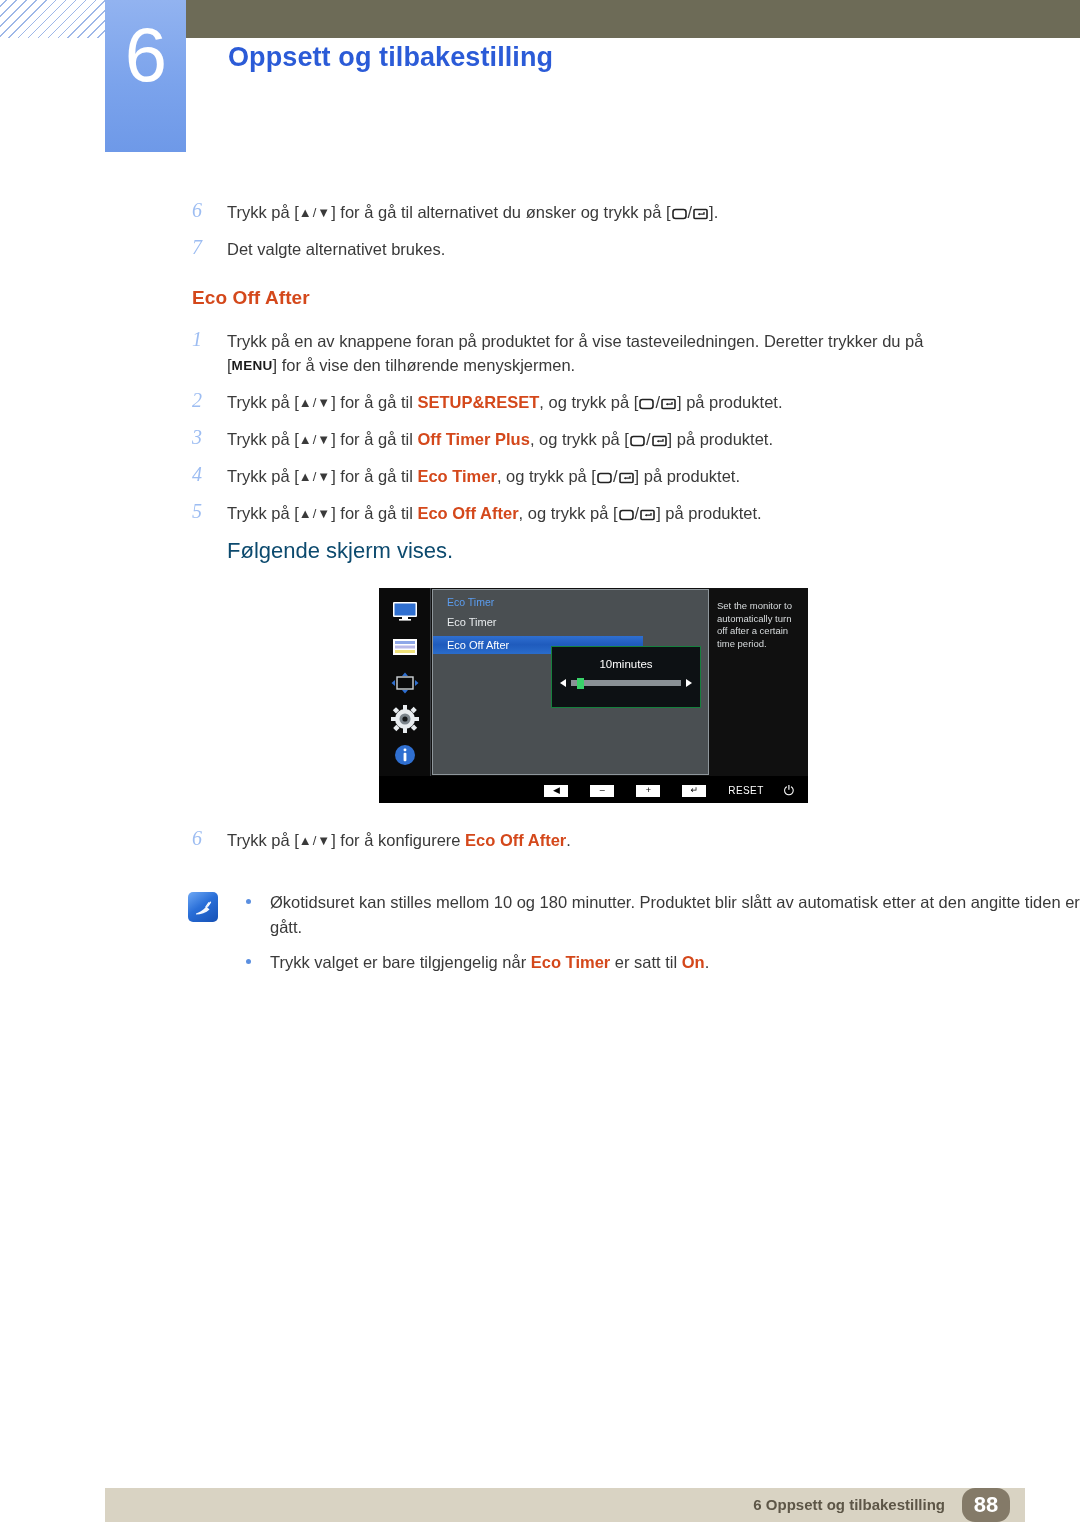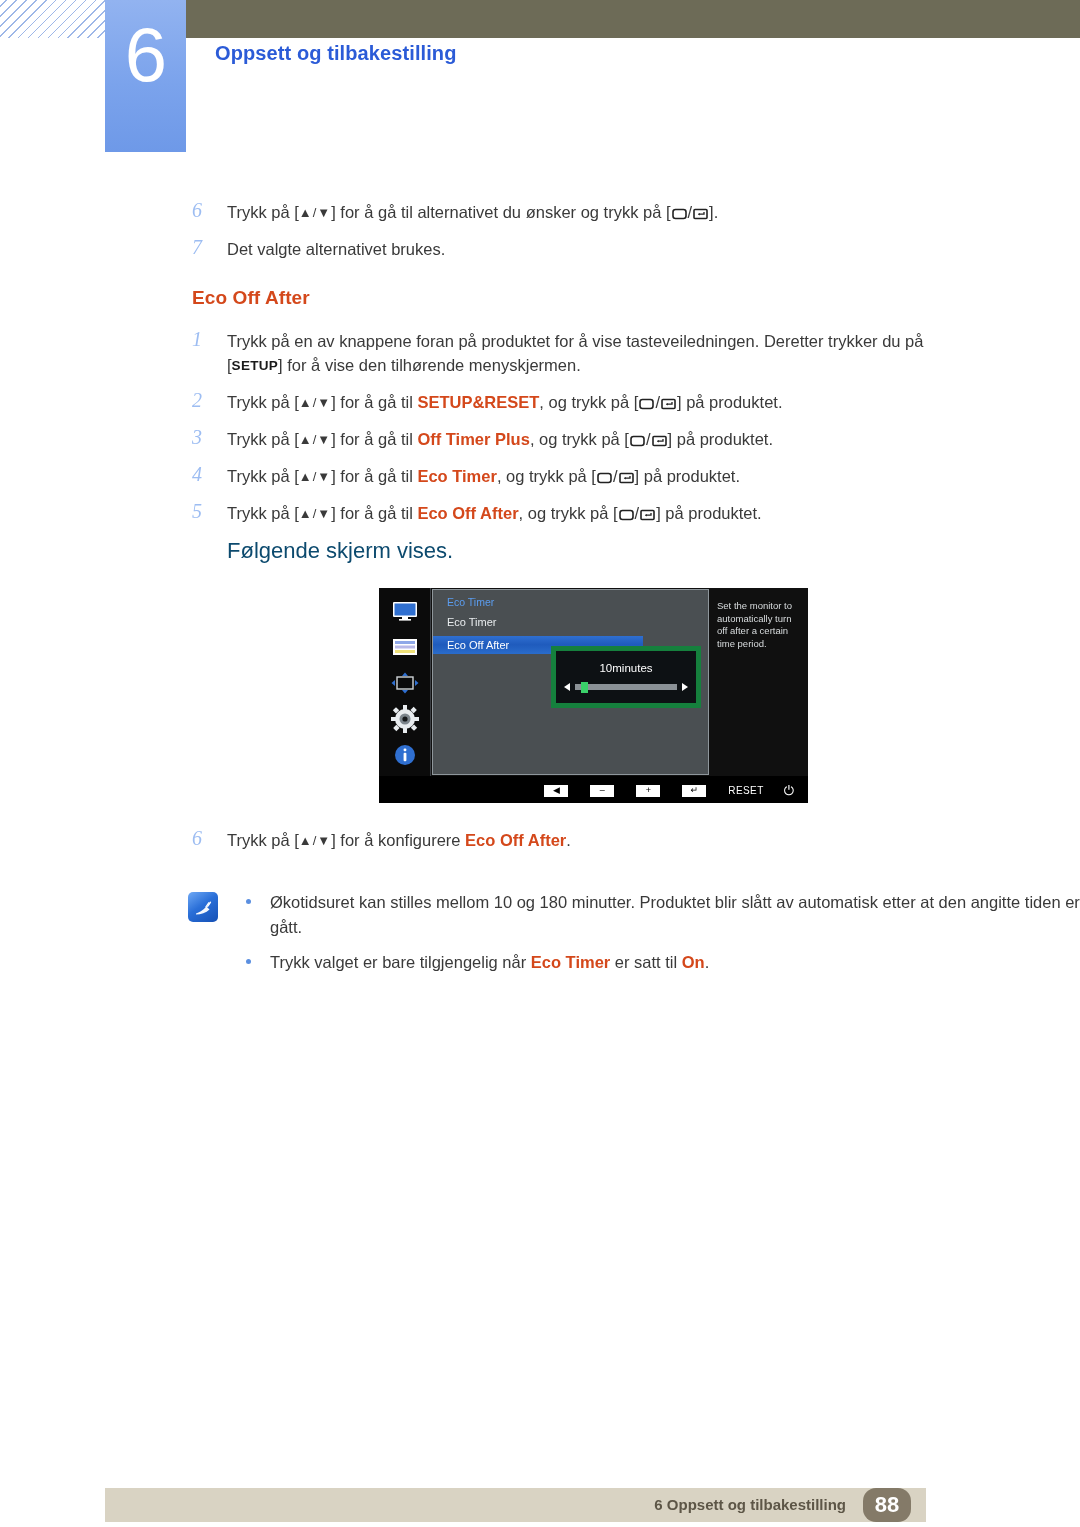--- a/index.html
+++ b/index.html
@@ -49,22 +49,22 @@
     background: linear-gradient(180deg, #92b3f0 0%, #7ba3ec 55%, #6e99e8 100%);
     color: #ffffff;
     font-size: 76px;
     line-height: 110px;
     text-align: center;
     font-weight: 400;
     letter-spacing: -1px;
   }
   .chap-title {
     position: absolute;
-    left: 215px; top: 42px;
-    font-size: 20px;
+    left: 228px; top: 42px;
+    font-size: 27px;
     font-weight: bold;
     color: #2b5bd7;
     letter-spacing: .1px;
   }
 
   
   .content {
     position: absolute;
     left: 0; top: 200px;
     width: 1080px;
@@ -203,21 +203,21 @@
     line-height: 12.5px;
     padding: 11px 6px 12px 7px;
     box-sizing: border-box;
   }
   .osd-slider-box {
     position: absolute;
     left: 172px; top: 58px;
     width: 150px;
     height: 62px;
     background: #0d1114;
-    border: 5px solid #15803d;
+    border: 1px solid #15803d;
     box-sizing: border-box;
   }
   .osd-slider-value {
     color: #ffffff;
     font-size: 11.5px;
     text-align: center;
     margin-top: 11px;
   }
   .osd-slider-row {
     display: flex;
@@ -311,21 +311,21 @@
     left: -24px; top: 9px;
     width: 5px; height: 5px;
     border-radius: 50%;
     background: #5b8fe0;
   }
 
   
   .footer {
     position: absolute;
     left: 105px; top: 1488px;
-    width: 821px;
+    width: 920px;
     height: 34px;
     background: #d9d3c3;
   }
   .footer-text {
     position: absolute;
     right: 80px;
     top: 8px;
     font-size: 15px;
     color: #5d5647;
     font-weight: bold;
@@ -373,21 +373,21 @@
     <span class="num">7</span>
     <span class="cont">Det valgte alternativet brukes.</span>
   </div>
 
   <h3 class="sec-title">Eco Off After</h3>
 
   <div class="step">
     <span class="num">1</span>
     <span class="cont">
       <span>Trykk på en av knappene foran på produktet for å vise tasteveiledningen. Deretter trykker du på</span><br>
-      <span>[</span><span class="menukey">SETUP</span><span>] for å vise den tilhørende menyskjermen.</span>
+      <span>[</span><span class="menukey">MENU</span><span>] for å vise den tilhørende menyskjermen.</span>
     </span>
   </div>
 
   <div class="step">
     <span class="num">2</span>
     <span class="cont"><span>Trykk på [</span><span class="arrows">▲/▼</span><span>] for å gå til </span><span class="hl">SETUP&amp;RESET</span><span>, og trykk på [</span><span class="kglyph"><svg width="15" height="12" viewBox="0 0 15 12">
             <rect x="1" y="1.5" width="13" height="9" rx="2.5" ry="2.5" fill="none" stroke="#222" stroke-width="1.6"></rect>
           </svg></span><span>/</span><span class="kglyph"><svg width="15" height="12" viewBox="0 0 15 12">
             <rect x="1" y="1.5" width="13" height="9" rx="1" ry="1" fill="none" stroke="#222" stroke-width="1.6"></rect>
             <path d="M11 4v2.2H5.6" fill="none" stroke="#222" stroke-width="1.3"></path>

